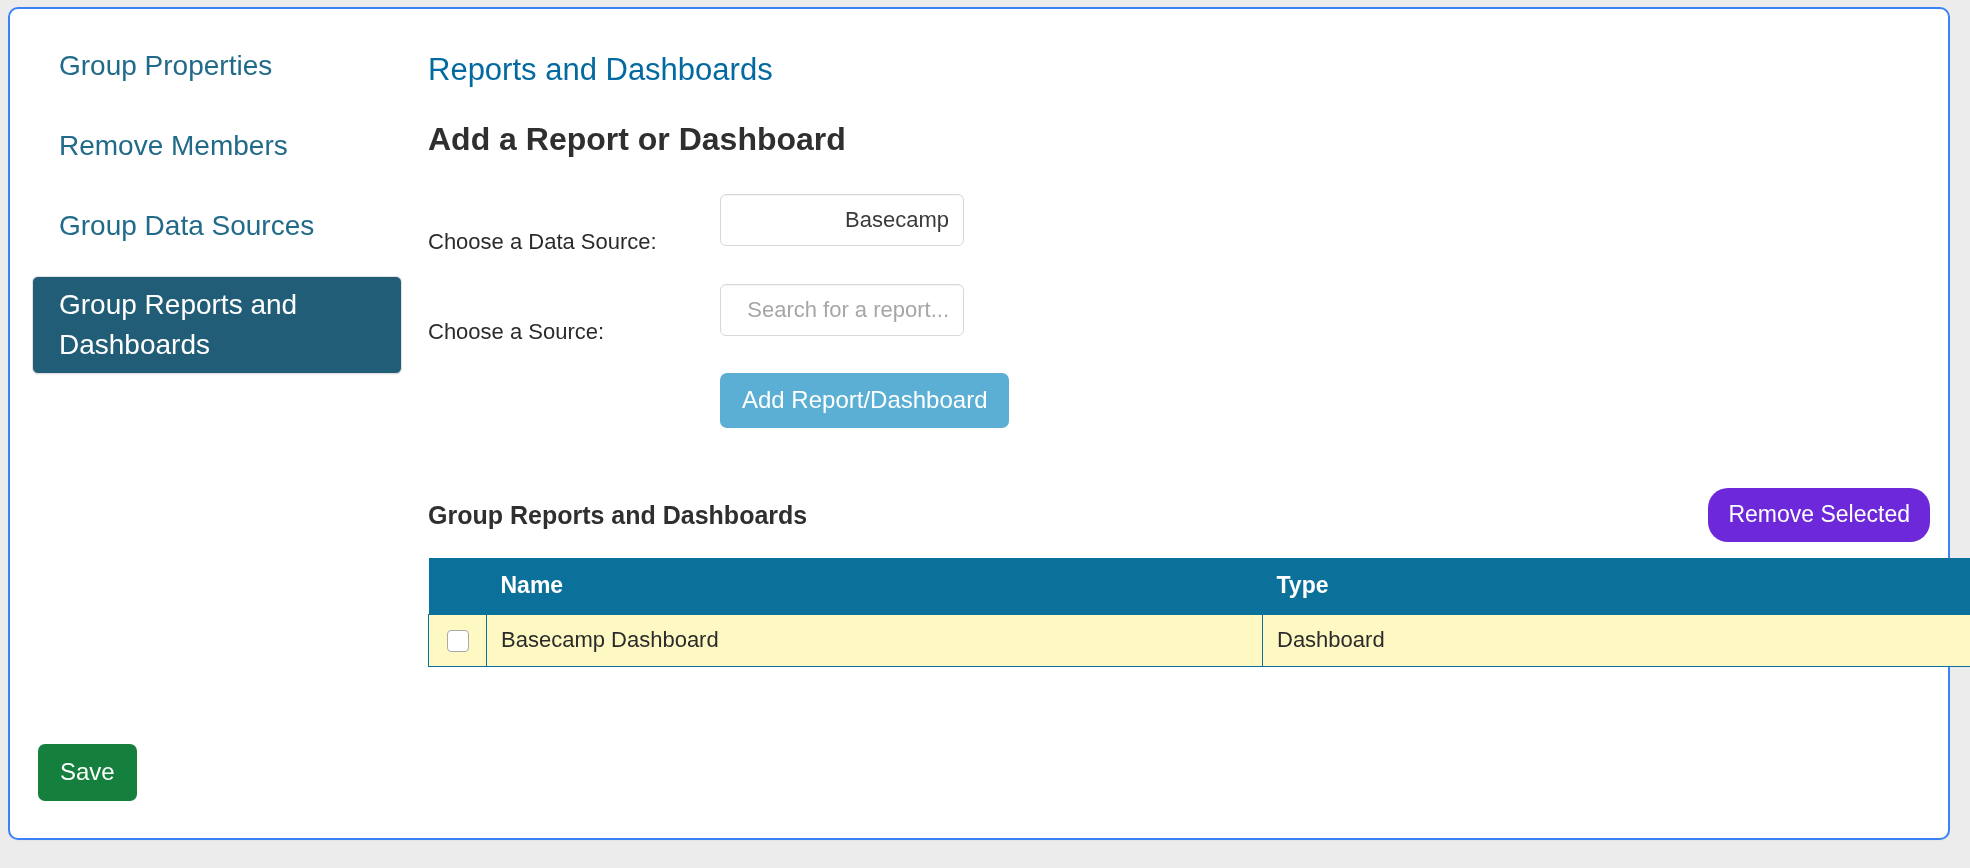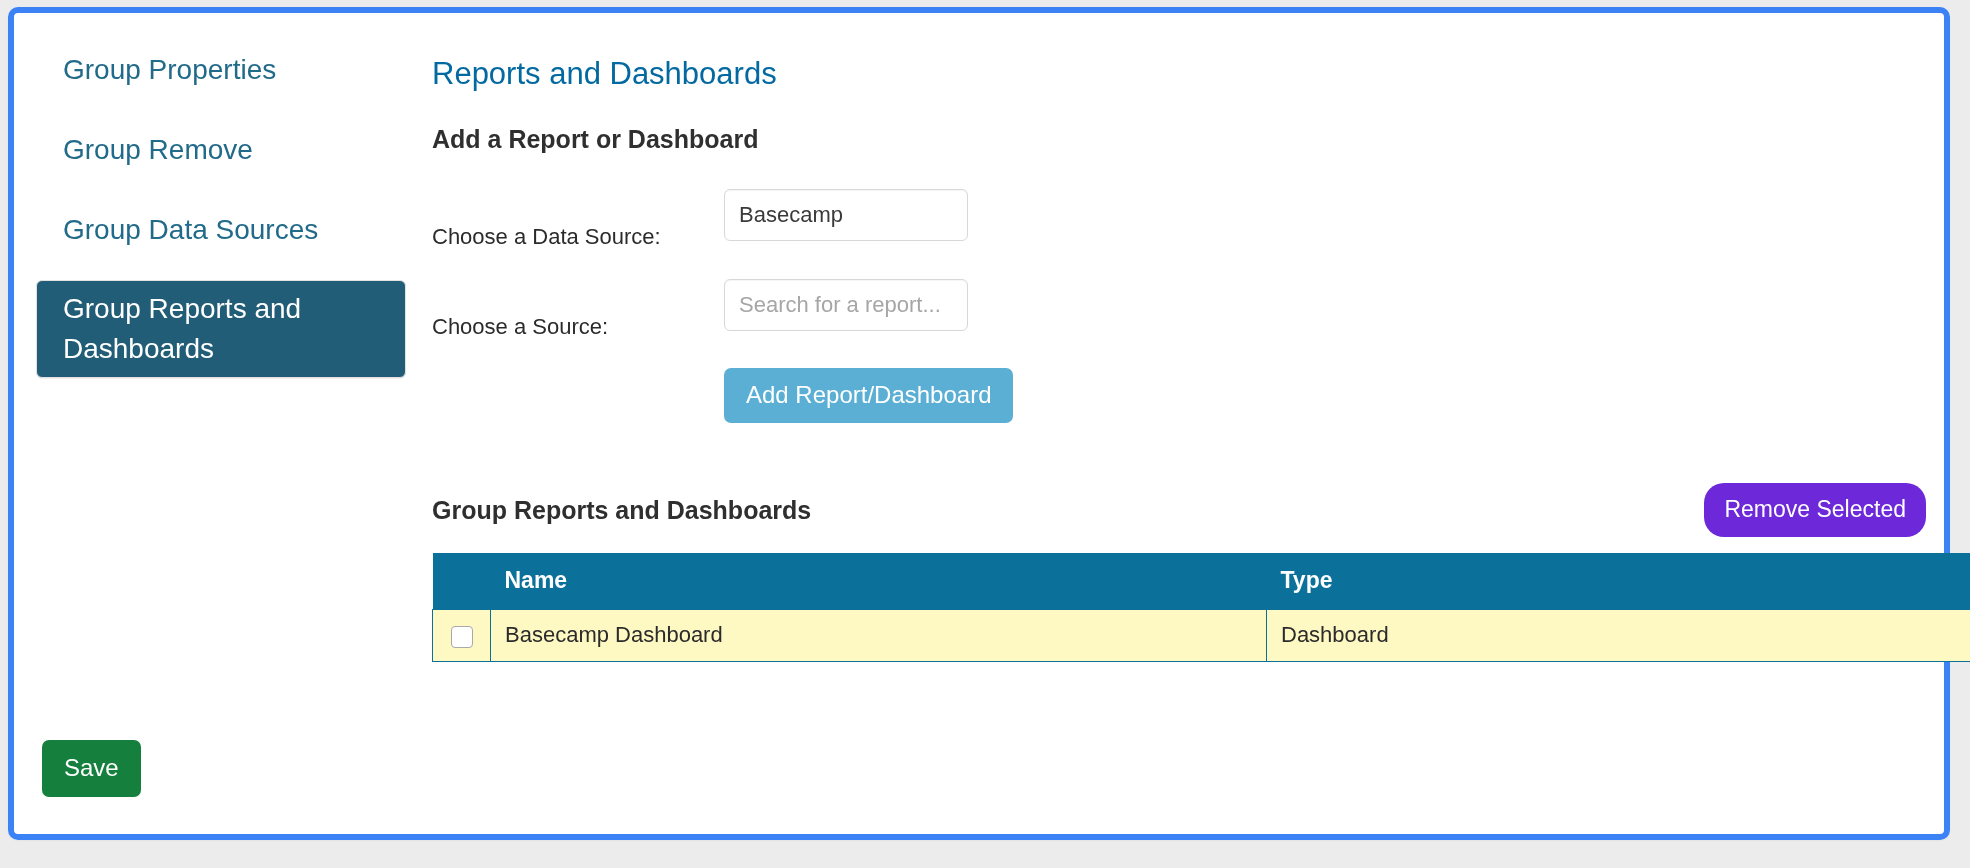--- a/index.html
+++ b/index.html
@@ -15,21 +15,21 @@
     overflow: hidden;
   }
 
   .page-card {
     position: absolute;
     left: 8px;
     top: 7px;
     width: 1942px;
     height: 833px;
     background: #ffffff;
-    border: 6px solid #3b82f6;
+    border: 2px solid #3b82f6;
     border-radius: 10px;
     box-sizing: border-box;
     box-shadow: 0 1px 2px rgba(0,0,0,0.04);
   }
 
   
   .sidebar {
     position: absolute;
     left: 22px;
     top: 28px;
@@ -63,21 +63,21 @@
     right: 18px;
   }
   .page-title {
     font-size: 31px;
     color: #0369a1;
     font-weight: normal;
     margin: 0 0 32px 0;
     line-height: 1.2;
   }
   .section-title {
-    font-size: 25px;
+    font-size: 32px;
     font-weight: bold;
     color: #2f2f2f;
     margin: 0 0 26px 0;
     line-height: 1.2;
   }
 
   .form-row {
     display: flex;
     align-items: center;
     margin-bottom: 20px;
@@ -95,20 +95,21 @@
     height: 52px;
     padding: 6px 14px;
     font-size: 22px;
     font-family: "Liberation Sans", sans-serif;
     color: #3a3a3a;
     background: #ffffff;
     border: 1px solid #d8d8d8;
     border-radius: 6px;
     box-shadow: inset 0 1px 1px rgba(0,0,0,0.045);
     outline: none;
+    text-align: right;
   }
   .text-input::placeholder { color: #a6a6a6; }
 
   .btn {
     display: inline-block;
     font-family: "Liberation Sans", sans-serif;
     border: none;
     border-radius: 7px;
     color: #ffffff;
     cursor: pointer;
@@ -195,21 +196,21 @@
     padding: 16px 22px 17px 22px;
   }
 </style>
 </head>
 <body>
 
 <div class="page-card">
 
   <nav class="sidebar">
     <a class="nav-item" href="#">Group Properties</a>
-    <a class="nav-item" href="#">Group Remove</a>
+    <a class="nav-item" href="#">Remove Members</a>
     <a class="nav-item" href="#">Group Data Sources</a>
     <a class="nav-item active" href="#">Group Reports and Dashboards</a>
   </nav>
 
   <div class="main">
 
     <h1 class="page-title">Reports and Dashboards</h1>
 
     <h2 class="section-title">Add a Report or Dashboard</h2>
 

